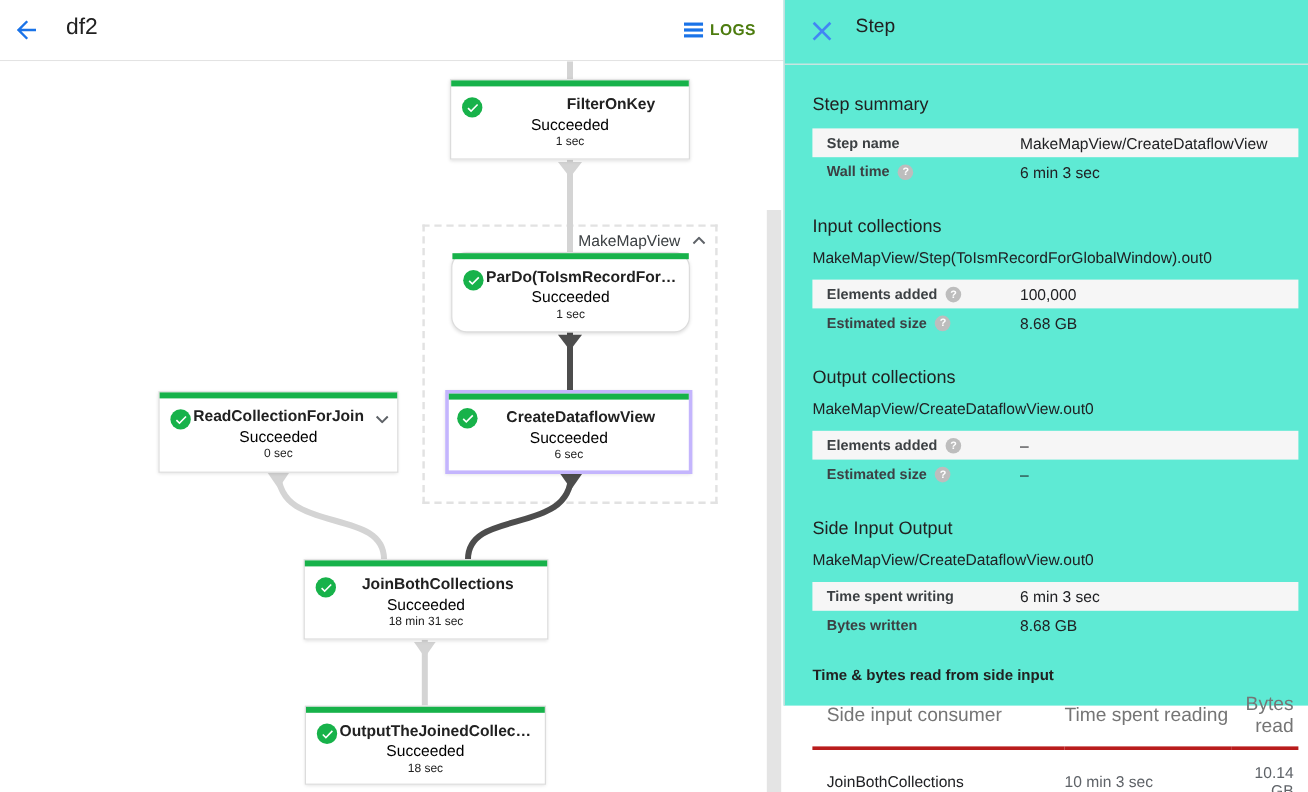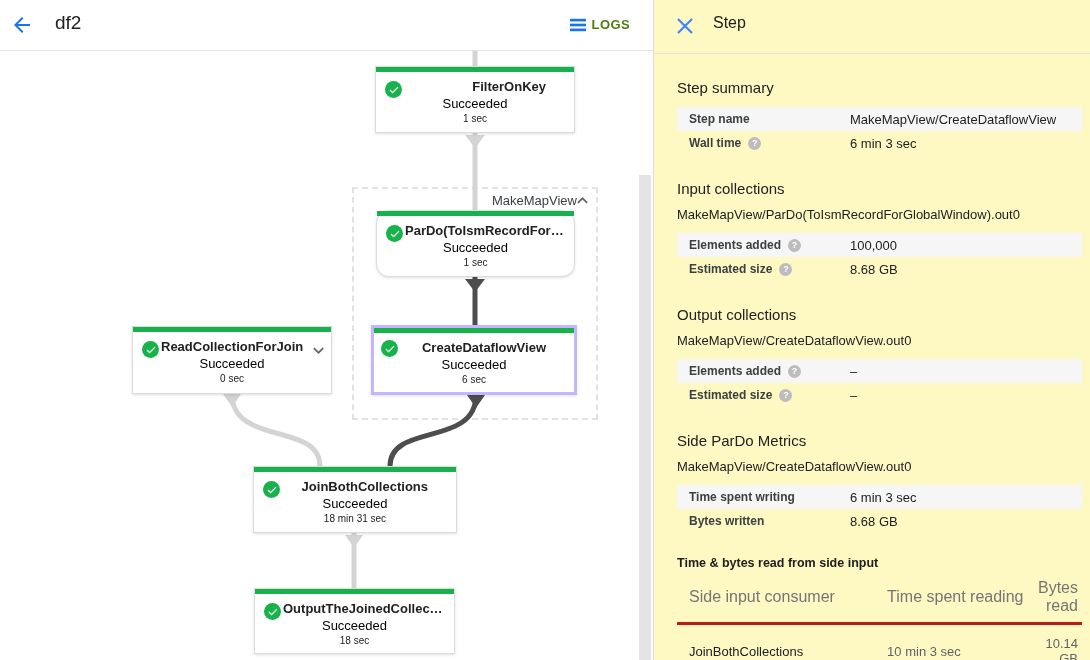--- a/index.html
+++ b/index.html
@@ -16,39 +16,39 @@
   .app-title { position:absolute; left:55px; top:12px; font-size:19px; color:#212121; }
   .logs-btn { position:absolute; right:23px; top:17px; display:flex; align-items:center; gap:6px;
               color:#4d7c0f; font-size:13px; font-weight:bold; letter-spacing:.4px; cursor:pointer; }
   .logs-btn svg { fill:#1a73e8; }
 
   
   .graph { position:absolute; left:0; top:51px; width:653px; height:609px; background:#fff; }
   .edges { position:absolute; left:0; top:0; }
 
   .group { position:absolute; left:352px; top:136px; width:246px; height:233px; border:2px dashed #e2e2e2; background:transparent; }
-  .group-label { position:absolute; right:8px; top:4px; display:flex; align-items:center; gap:0; font-size:13px; color:#3c4043; cursor:pointer; }
+  .group-label { position:absolute; right:8px; top:4px; display:flex; align-items:center; gap:10px; font-size:13px; color:#3c4043; cursor:pointer; }
   .group-label svg { fill:#5f6368; }
 
   .node { position:absolute; background:#fff; border:1px solid #dcdcdc; box-shadow:0 1px 3px rgba(0,0,0,.13); cursor:pointer; }
   .node.selected { border:3px solid #c4b5fd; }
   .bar { height:5px; background:#17b24a; }
   .node-title { margin-top:7px; text-align:right; font-size:13px; font-weight:bold; color:#212121; white-space:nowrap; overflow:hidden; padding:0 28px; }
   .node-status { text-align:center; font-size:13px; color:#000000; margin-top:2px; }
   .node-time { text-align:center; font-size:10px; color:#212121; margin-top:2px; }
   .check { position:absolute; left:9px; top:14px; width:17px; height:17px; border-radius:50%; background:#17b24a;
            display:flex; align-items:center; justify-content:center; }
   .node.selected .check { left:7px; top:12px; }
   .node-chevron { position:absolute; right:7px; top:13px; }
   .node-chevron svg { fill:#5f6368; }
 
   .vscrollbar { position:absolute; left:639px; top:124px; width:12px; height:485px; background:#e4e4e4; cursor:pointer; }
 
   
-  .panel { position:absolute; left:653px; top:0; width:437px; height:660px; background:#fef9c3; border-left:1px solid #dadce0; }
+  .panel { position:absolute; left:653px; top:0; width:437px; height:588px; background:#5eead4; border-left:1px solid #dadce0; }
   .panel-header { position:relative; height:54px; border-bottom:1px solid #e3e3e3; }
   .close-btn { position:absolute; left:21px; top:16px; width:20px; height:20px; cursor:pointer; }
   .close-btn svg { stroke:#4285f4; }
   .panel-title { position:absolute; left:59px; top:14px; font-size:16px; color:#212121; }
   .panel-body { padding:0 8px 0 23px; }
 
   .sec-heading { font-size:15px; font-weight:400; color:#212121; margin:25px 0 0 0; }
   .subtitle { font-size:13px; color:#202124; margin-top:10px; }
   .kvrows { margin-top:11px; }
   .kvrow { display:flex; align-items:center; height:24px; }
@@ -223,21 +223,21 @@
       <div class="kvrow">
         <div class="kvlabel">
           <span>Wall time</span>
           <span class="help">?</span>
         </div>
         <div class="kvvalue">6 min 3 sec</div>
       </div>
     </div>
 
     <h2 class="sec-heading">Input collections</h2>
-    <div class="subtitle">MakeMapView/ParDo(ToIsmRecordForGlobalWindow).out0</div>
+    <div class="subtitle">MakeMapView/Step(ToIsmRecordForGlobalWindow).out0</div>
     <div class="kvrows">
       <div class="kvrow shaded">
         <div class="kvlabel">
           <span>Elements added</span>
           <span class="help">?</span>
         </div>
         <div class="kvvalue">100,000</div>
       </div>
       <div class="kvrow">
         <div class="kvlabel">
@@ -260,21 +260,21 @@
       </div>
       <div class="kvrow">
         <div class="kvlabel">
           <span>Estimated size</span>
           <span class="help">?</span>
         </div>
         <div class="kvvalue">–</div>
       </div>
     </div>
 
-    <h2 class="sec-heading">Side ParDo Metrics</h2>
+    <h2 class="sec-heading">Side Input Output</h2>
     <div class="subtitle">MakeMapView/CreateDataflowView.out0</div>
     <div class="kvrows">
       <div class="kvrow shaded">
         <div class="kvlabel">
             <span>Time spent writing</span>
           </div>
         <div class="kvvalue">6 min 3 sec</div>
       </div>
       <div class="kvrow">
         <div class="kvlabel">

